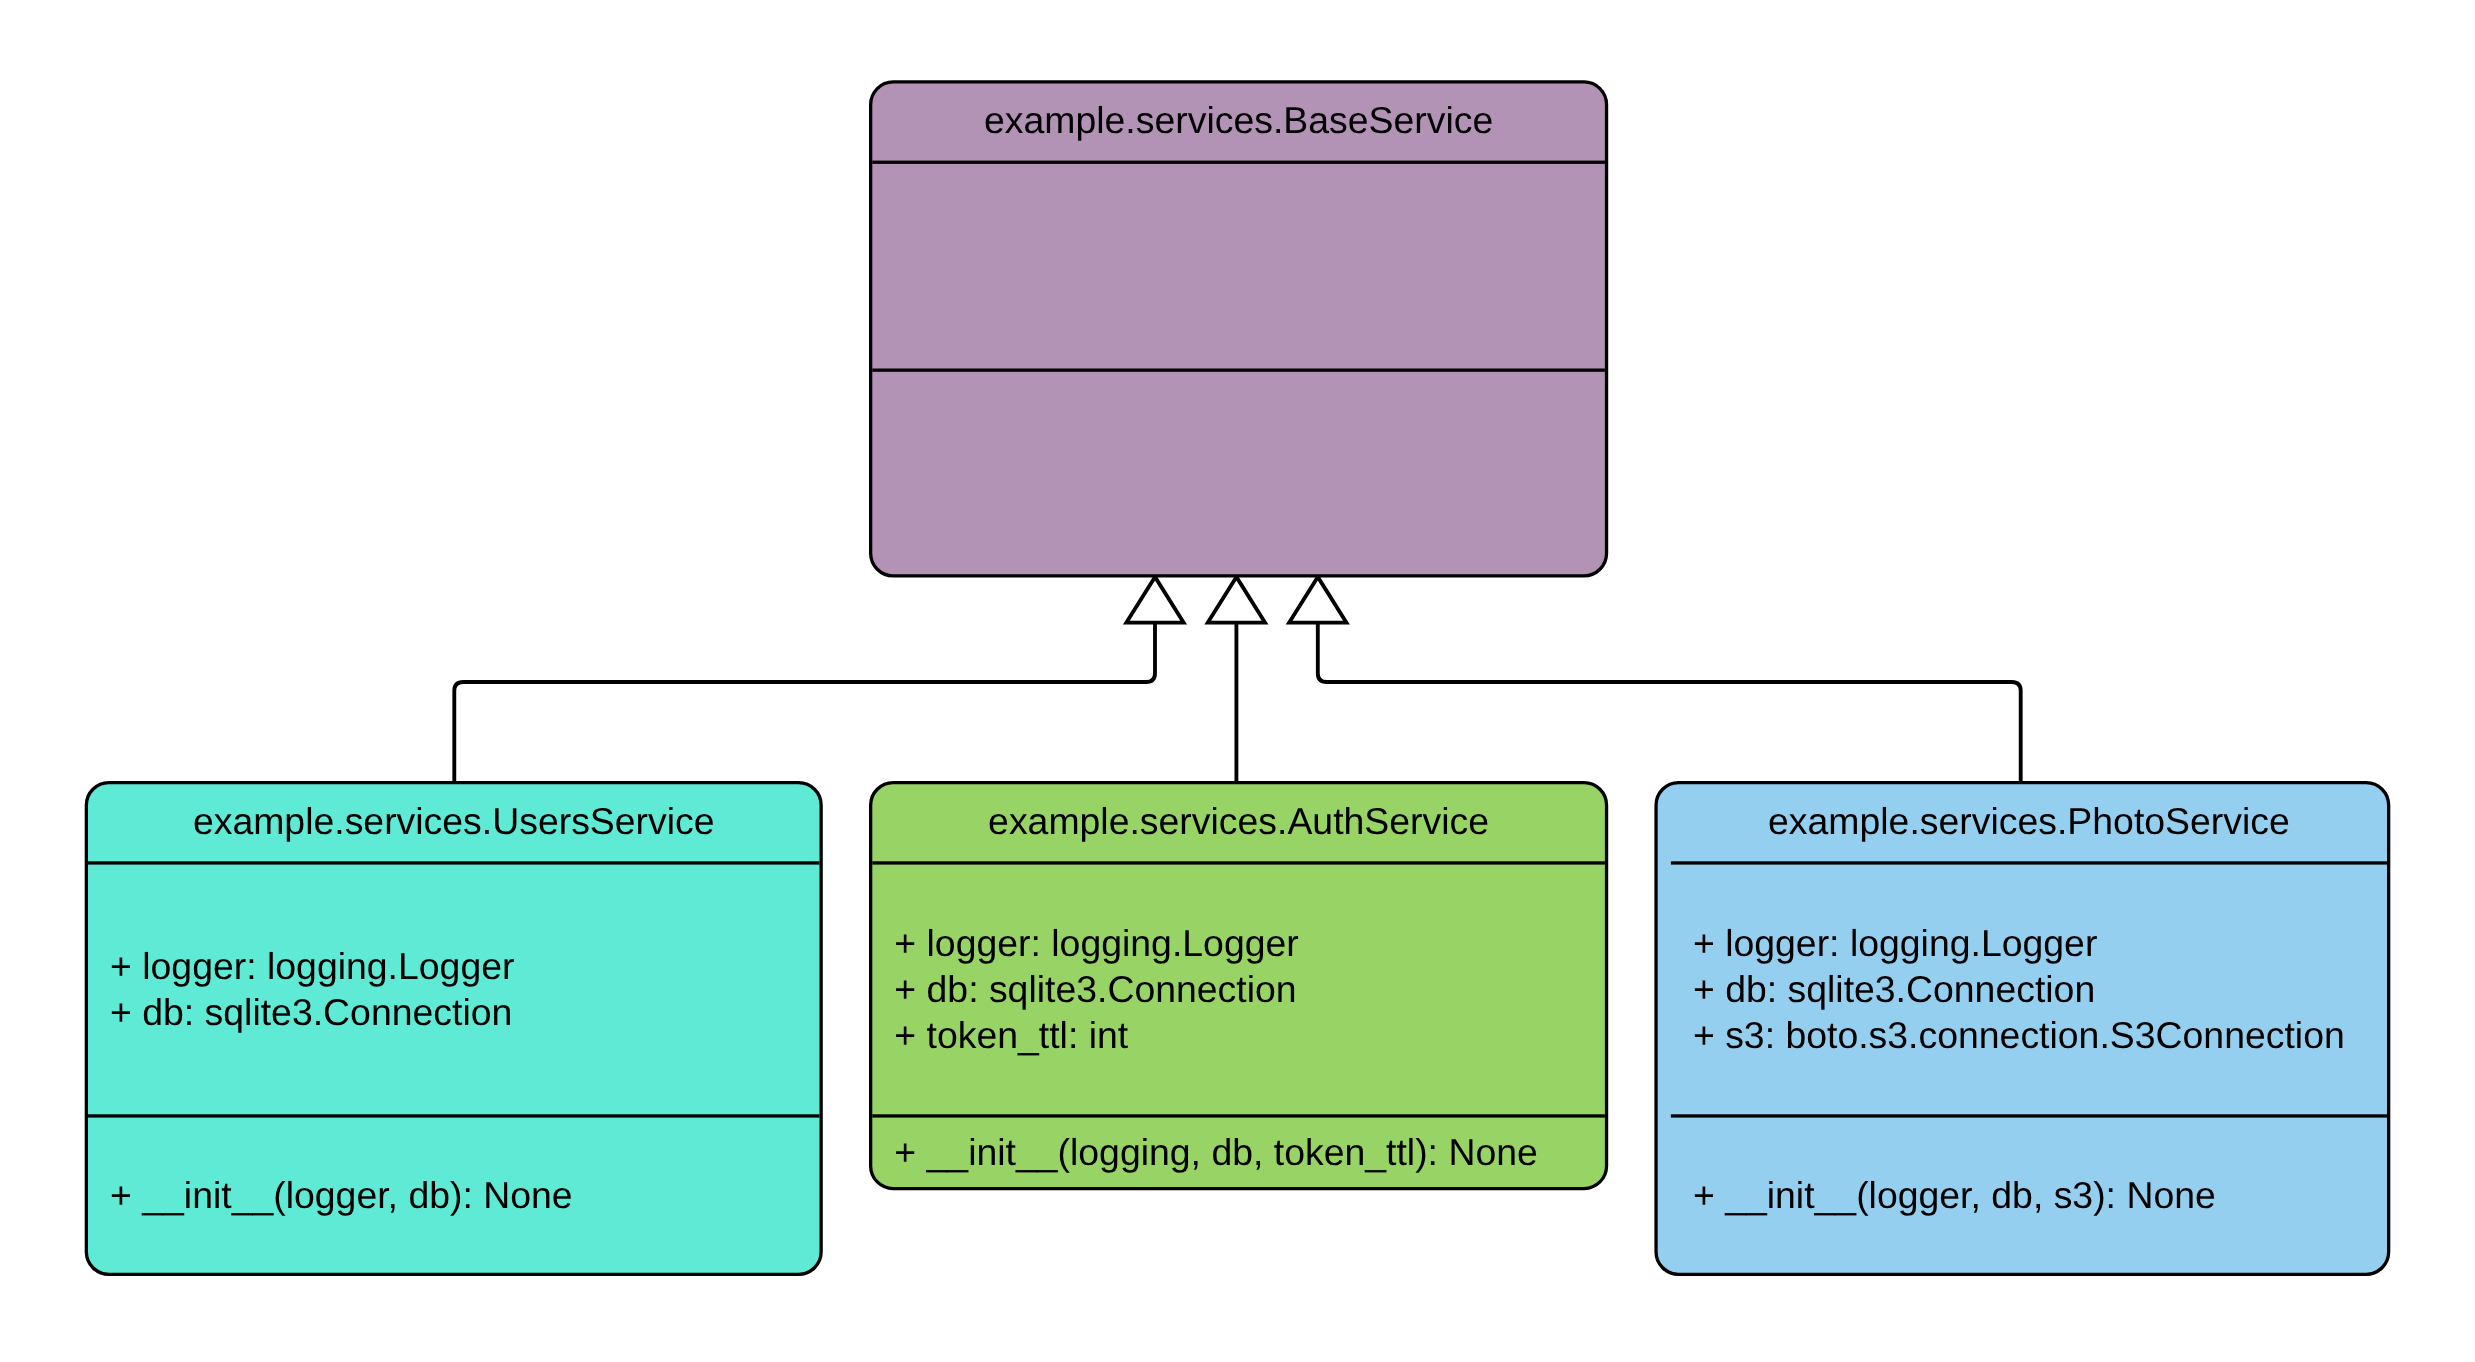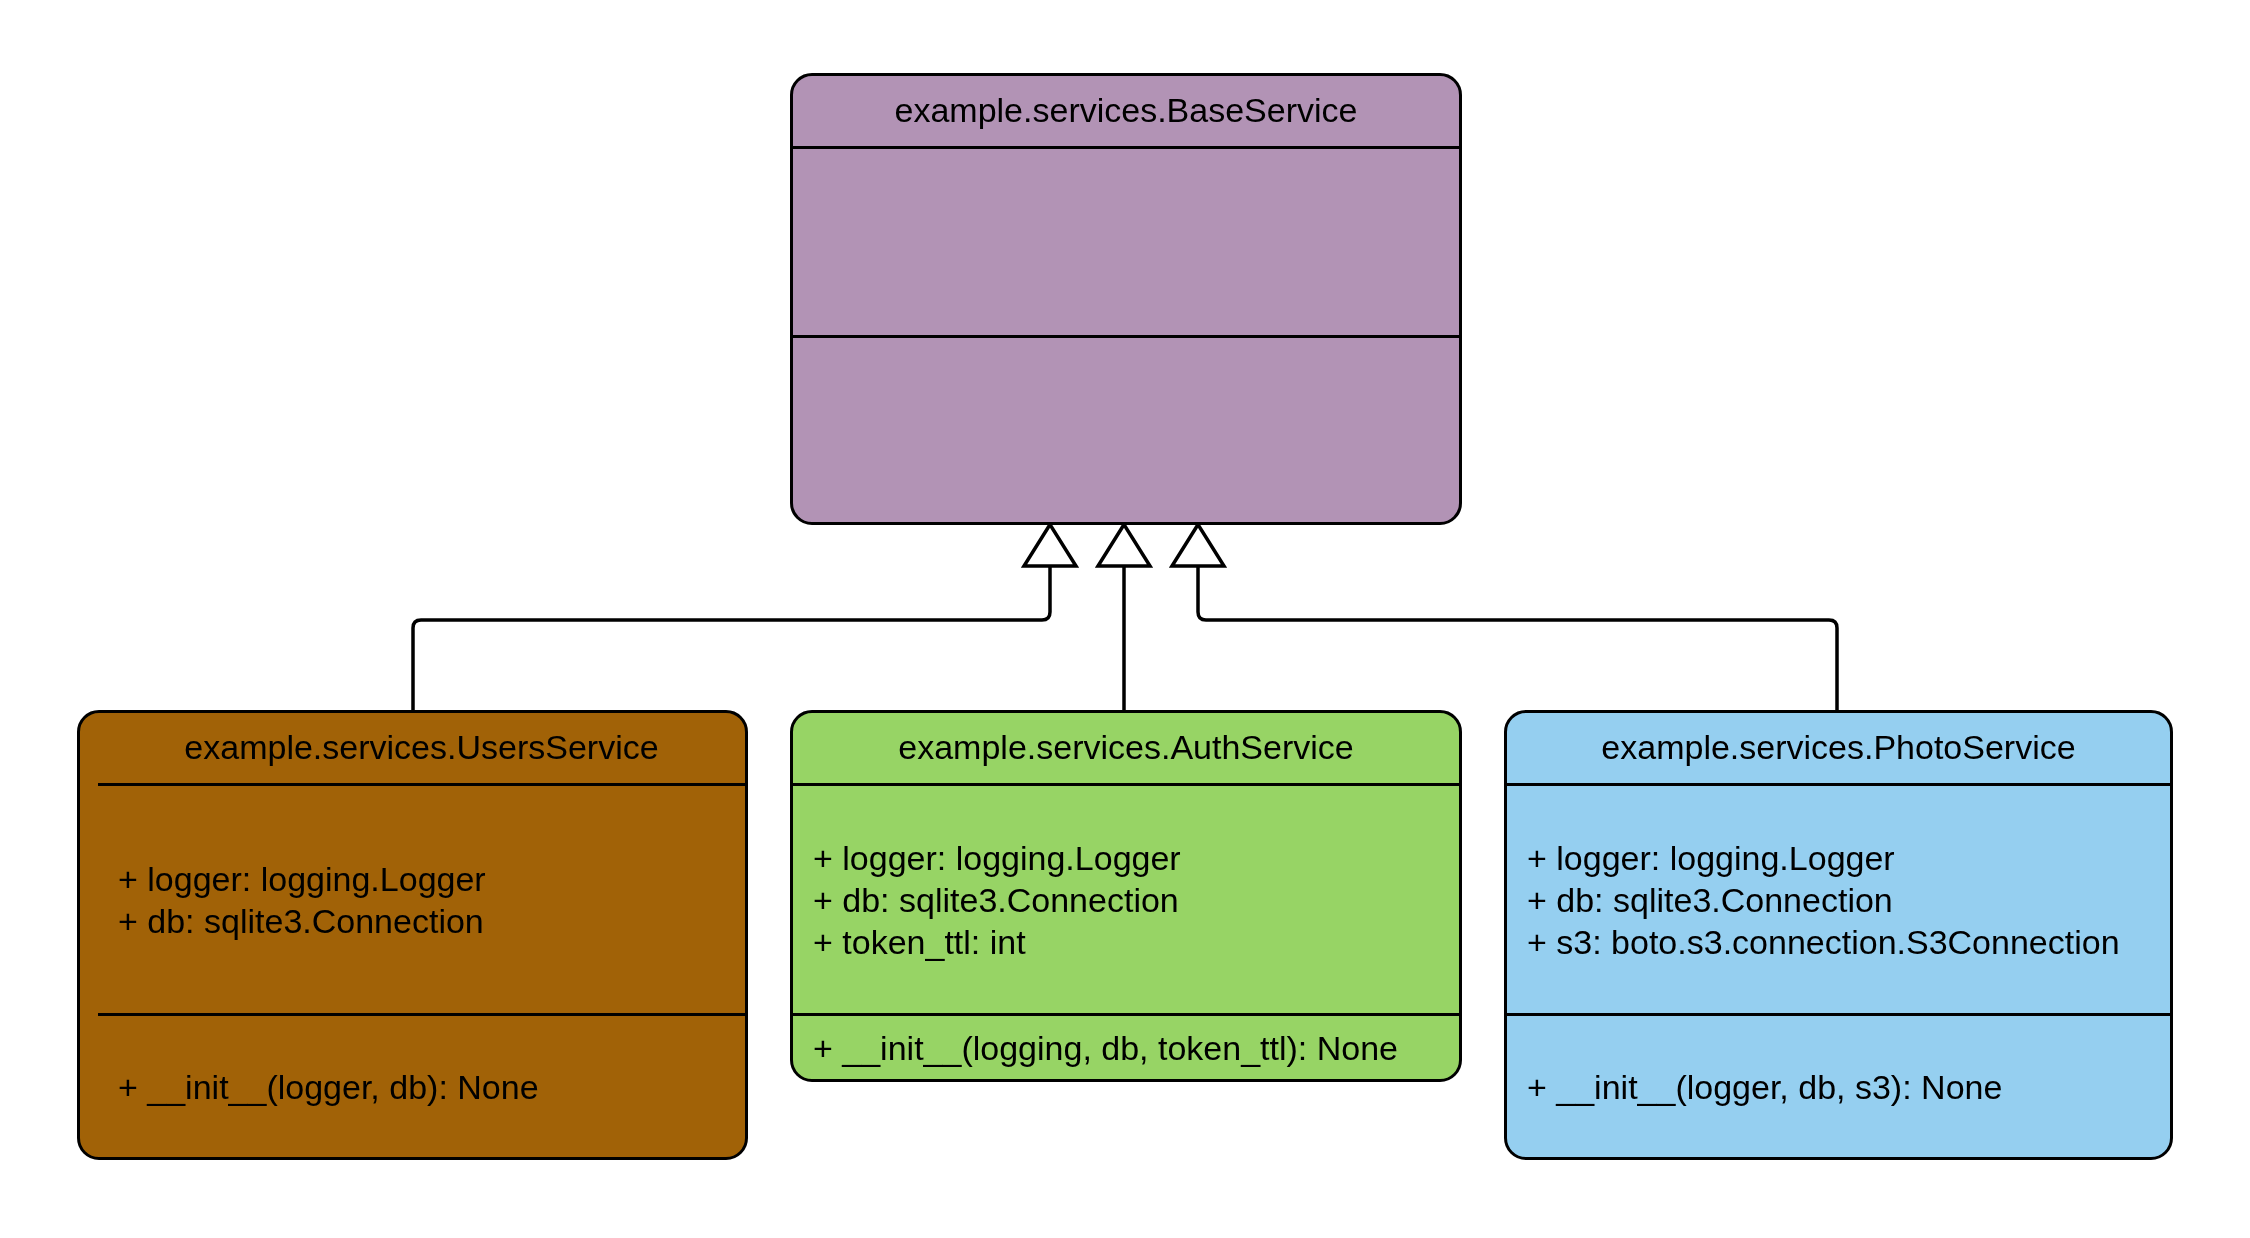--- a/index.html
+++ b/index.html
@@ -57,21 +57,21 @@
     white-space: pre;
     text-align: left;
   }
   
   .box-base   { left: 790px;  top: 73px;  width: 672px; height: 452px; }
   .box-base .compartment-attrs   { height: 189px; }
   .box-base .compartment-methods { flex: 1; }
   
   .box-users  { left: 77px;   top: 710px; width: 671px; height: 450px; }
   .box-auth   { left: 790px;  top: 710px; width: 672px; height: 372px; }
-  .box-photo  { left: 1504px; top: 710px; width: 669px; height: 450px; }
+  .box-photo  { left: 1504px; top: 710px; width: 669px; height: 450px; padding-left: 12px; }
   .box-users .compartment-attrs,
   .box-auth .compartment-attrs,
   .box-photo .compartment-attrs   { height: 230px; }
   .box-users .compartment-methods,
   .box-auth .compartment-methods,
   .box-photo .compartment-methods { flex: 1; }
 </style>
 </head>
 <body>
 
@@ -94,21 +94,21 @@
       <path d="M1198 524.5 L1172 566 L1224 566 Z" fill="#ffffff" stroke-width="3.5" stroke="#000000"></path>
     </g>
   </svg>
 
   <div class="class-box box-base" style="background-color: rgb(178, 147, 181);">
     <div class="compartment-title">example.services.BaseService</div>
     <div class="compartment compartment-attrs"></div>
     <div class="compartment compartment-methods"></div>
   </div>
 
-  <div class="class-box box-users" style="background-color: #a16207; padding-left: 18px;">
+  <div class="class-box box-users" style="background-color: #5eead4;">
     <div class="compartment-title">example.services.UsersService</div>
     <div class="compartment compartment-attrs">
       <div class="member-line">+ logger: logging.Logger</div>
       <div class="member-line">+ db: sqlite3.Connection</div>
     </div>
     <div class="compartment compartment-methods">
       <div class="member-line">+ __init__(logger, db): None</div>
     </div>
   </div>
 

